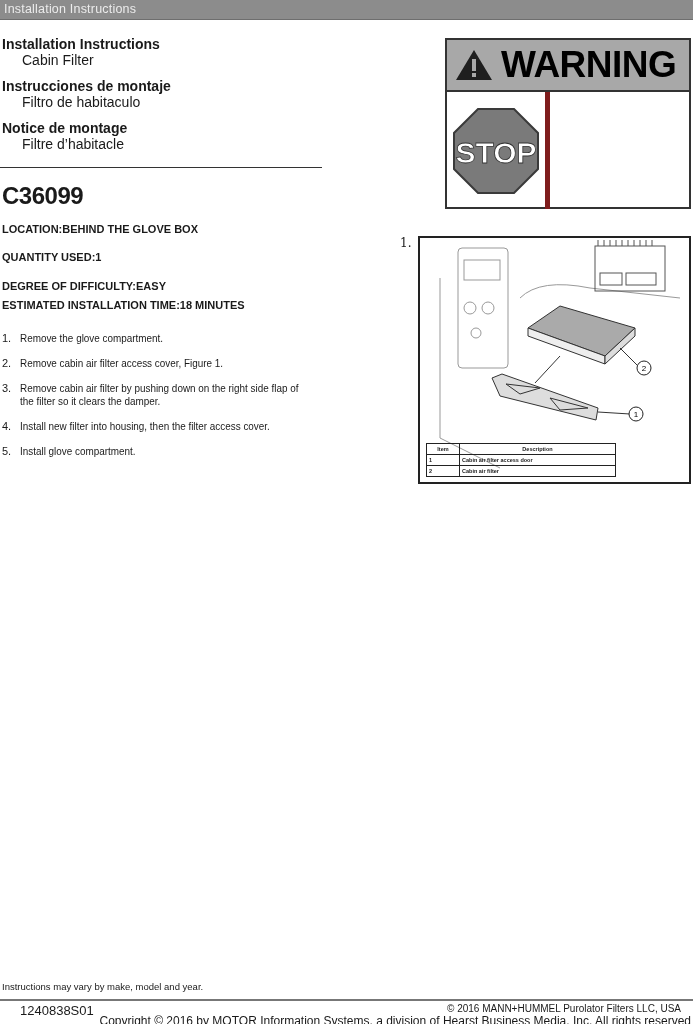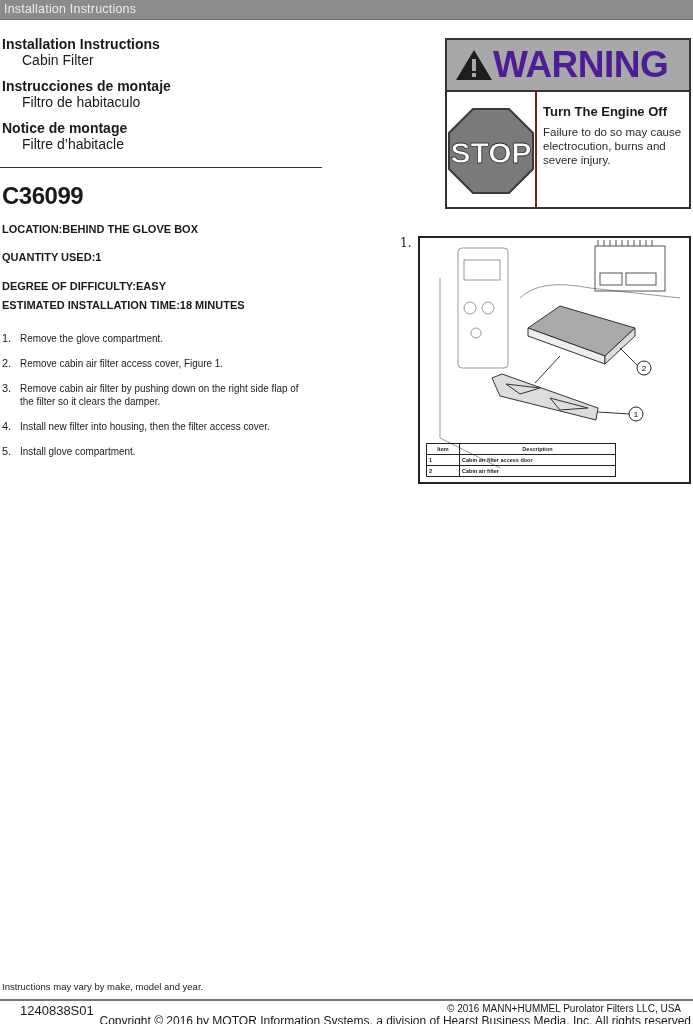--- a/index.html
+++ b/index.html
@@ -11,23 +11,23 @@
   .titles .s { font-size:14px; line-height:16px; padding-left:20px; margin-bottom:10px; }
   .rule { position:absolute; left:0; top:167px; width:322px; height:1px; background:#333; }
   .model { position:absolute; left:2px; top:182px; font-weight:bold; font-size:24px; letter-spacing:-0.5px; }
   .spec { position:absolute; left:2px; width:320px; font-weight:bold; font-size:11px; display:flex; }
   .steps { position:absolute; left:2px; top:332px; width:330px; font-family:"Liberation Sans Narrow","Liberation Sans", sans-serif; font-size:11px; line-height:13px; }
   .step { display:flex; margin-bottom:12px; }
   .step .n { width:18px; flex:none; }
   .step .t { transform:scaleX(0.9); transform-origin:left; width:345px; }
   .warning { position:absolute; left:445px; top:38px; width:246px; height:171px; border:2px solid #333; box-sizing:border-box; }
   .warn-head { height:50px; background:#a8a8a8; border-bottom:2px solid #333; display:flex; align-items:center; padding-left:8px; }
-  .warn-head .w { font-weight:bold; font-size:37px; letter-spacing:-0.5px; color:#4c1d95; margin-left:0; }
+  .warn-head .w { font-weight:bold; font-size:37px; letter-spacing:-0.5px; color:#000000; margin-left:8px; }
   .warn-body { display:flex; height:117px; }
-  .stopcell { width:98px; border-right:2px solid #7f1d1d; display:flex; align-items:center; justify-content:center; }
+  .stopcell { width:98px; border-right:5px solid #7f1d1d; display:flex; align-items:center; justify-content:center; }
   .msgcell { padding:10px 0 0 6px; }
   .msgcell .mh { font-weight:bold; font-size:13px; margin-top:2px; }
   .msgcell .mb { font-size:11.5px; line-height:14px; margin-top:6px; color:#2a2a2a; }
   .fig-num { position:absolute; left:400px; top:236px; font-family:"DejaVu Serif", serif; font-size:12px; }
   .figure { position:absolute; left:418px; top:236px; width:273px; height:248px; border:2px solid #222; box-sizing:border-box; background:#fff; }
   .legend { position:absolute; left:6px; top:205px; width:190px; border-collapse:collapse; font-size:5.5px; font-weight:bold; }
   .legend td, .legend th { border:1px solid #222; padding:1px 2px; height:8px; }
   .legend th { font-weight:bold; }
   .note { position:absolute; left:2px; top:981px; font-family:"Liberation Sans Narrow","Liberation Sans", sans-serif; font-size:9.5px; }
   .footrule { position:absolute; left:0; top:999px; width:693px; height:2px; background:#777; }
@@ -103,24 +103,20 @@
     </svg>
     <span class="w">WARNING</span>
   </div>
   <div class="warn-body">
     <div class="stopcell">
       <svg width="88" height="88" viewBox="0 0 88 88">
         <polygon points="26,2 62,2 86,26 86,62 62,86 26,86 2,62 2,26" fill="#7a7a7a" stroke="#3a3a3a" stroke-width="2"></polygon>
         <text x="44" y="56" text-anchor="middle" font-family="Liberation Sans Narrow, Liberation Sans, sans-serif" font-weight="bold" font-size="30" fill="#fff" stroke="#333" stroke-width="0.8">STOP</text>
       </svg>
     </div>
-    <div class="msgcell">
-      <div class="mh">Turn The Engine Off</div>
-      <div class="mb">Failure to do so may cause electrocution, burns and severe injury.</div>
-    </div>
   </div>
 </div>
 
 <div class="fig-num">1.</div>
 <div class="figure">
   <svg width="269" height="244" viewBox="0 0 269 244">
     <g stroke="#999" fill="none" stroke-width="1">
       <rect x="38" y="10" width="50" height="120" rx="4"></rect>
       <rect x="44" y="22" width="36" height="20"></rect>
       <circle cx="50" cy="70" r="6"></circle>

